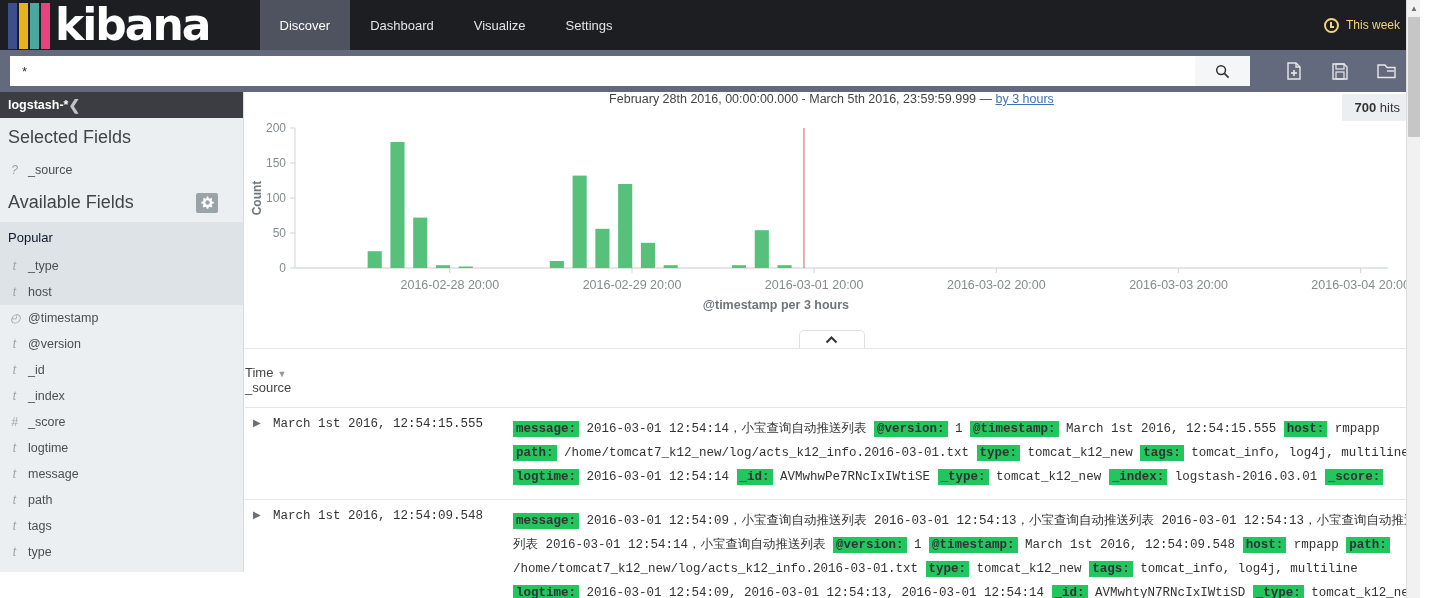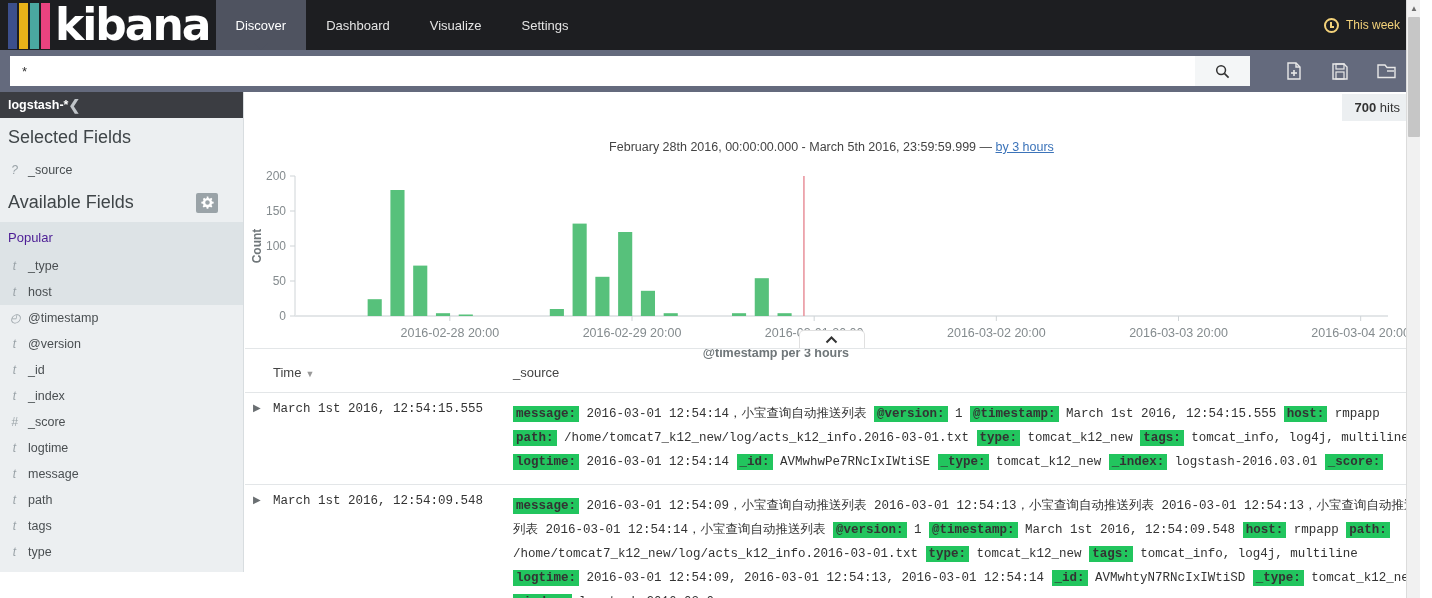--- a/index.html
+++ b/index.html
@@ -21,21 +21,21 @@
   .logo-bars span { display: block; width: 9px; height: 46px; margin-right: 2px; }
   .logo-text {
     color: #fff; font-size: 44px; font-weight: bold; letter-spacing: -2px;
     line-height: 46px; margin-left: 3px; font-family: "DejaVu Sans", sans-serif;
   }
   .nav-tabs { display: flex; align-items: stretch; margin-left: 6px; }
   .nav-tab {
     display: flex; align-items: center; padding: 0 20px;
     color: #e4e4e4; font-size: 13px; cursor: pointer; position: relative;
   }
-  .nav-tab.active { background: #4f5360; color: #ffffff; }
+  .nav-tab.active { background: #4f5360; color: #ffffff; margin-left: 44px; }
   .nav-tab.active::after {
     content: ""; position: absolute; bottom: -0px; left: 50%; margin-left: -7px;
     border-left: 7px solid transparent; border-right: 7px solid transparent;
     border-top: 7px solid #4f5360;
   }
   .nav-right {
     margin-left: auto; display: flex; align-items: center;
     padding-right: 18px; color: #f3d27a; font-size: 12px; gap: 7px; cursor: pointer;
   }
   .clock-icon { width: 15px; height: 15px; border: 2px solid #f3d27a; border-radius: 50%; position: relative; }
@@ -73,54 +73,54 @@
   .collapse-chevron { color: #bfc4c8; font-size: 14px; cursor: pointer; }
   .section-title {
     font-size: 18px; color: #3f4548; padding: 9px 0 9px 8px;
   }
   .field-row {
     display: flex; align-items: center; gap: 9px;
     padding: 6px 0 6px 10px; font-size: 12.5px; color: #4a4f52; cursor: pointer;
   }
   .field-row .ftype { width: 9px; color: #9aa3a8; font-style: italic; font-size: 12px; text-align:center;}
   .popular-block { background: #dde3e6; }
-  .popular-label { font-size: 13px; color: #4c1d95; padding: 8px 0 8px 8px; }
+  .popular-label { font-size: 13px; color: #0f172a; padding: 8px 0 8px 8px; }
   .gear-btn {
     width: 22px; height: 20px; background: #9aa3a8; border-radius: 2px;
     display: flex; align-items: center; justify-content: center; cursor: pointer;
   }
   .avail-row { display:flex; align-items:center; justify-content:space-between; padding-right: 25px;}
 
   
   .main { position: absolute; top: 92px; left: 245px; width: 1173px; height: 506px; background: #fff; }
   .hits-badge {
     position: absolute; right: 6px; top: 2px; background: #eceff1;
     font-size: 13px; color: #333; padding: 6px 12px;
   }
   .hits-badge b { font-weight: bold; }
   .chart-title {
-    text-align: center; font-size: 12.5px; color: #444;  margin-top: 48px;
+    text-align: center; font-size: 12.5px; color: #444; 
   }
   .chart-title a { color: #3b73b9; text-decoration: underline; cursor: pointer; }
 
   .chart-area { position: relative; margin: 10px 0 0 0; height: 200px; }
   svg.histogram { display: block; }
 
   .collapse-tab {
     position: absolute; left: 50%; margin-left: -33px; top: 238px;
     width: 66px; height: 19px; background: #fff;
     border: 1px solid #e0e0e0; border-bottom: none;
     border-radius: 5px 5px 0 0; display: flex; align-items: center;
     justify-content: center; cursor: pointer; color: #333; font-size: 11px;
   }
   .table-sep { position:absolute; top:256px; left:0; width:1173px; height:1px; background:#e3e6e8; }
 
   
   .doctable { position: absolute; top: 265px; left: 0; width: 1173px; font-size: 12.5px; }
-  .dt-head { display: flex; padding: 8px 0 12px 0; color: #444; }
+  .dt-head { display: flex; padding: 8px 0 12px 0; color: #444; flex-direction: column; }
   .dt-head .c-arrow { width: 28px; }
   .dt-head .c-time { width: 240px; font-size: 13px; }
   .dt-head .c-src  { font-size: 13px; }
   .caret-down { color:#999; font-size: 9px; margin-left: 4px; }
   .dt-row { display: flex; border-top: 1px solid #e3e6e8; padding: 9px 0 10px 0; }
   .dt-row .c-arrow { width: 28px; padding-left: 8px; color:#6a6f72; font-size: 10px; cursor:pointer; }
   .dt-row .c-time {
     width: 240px; font-family: "Liberation Mono", monospace; font-size: 12.5px; color: #333;
   }
   .dt-row .c-src {

